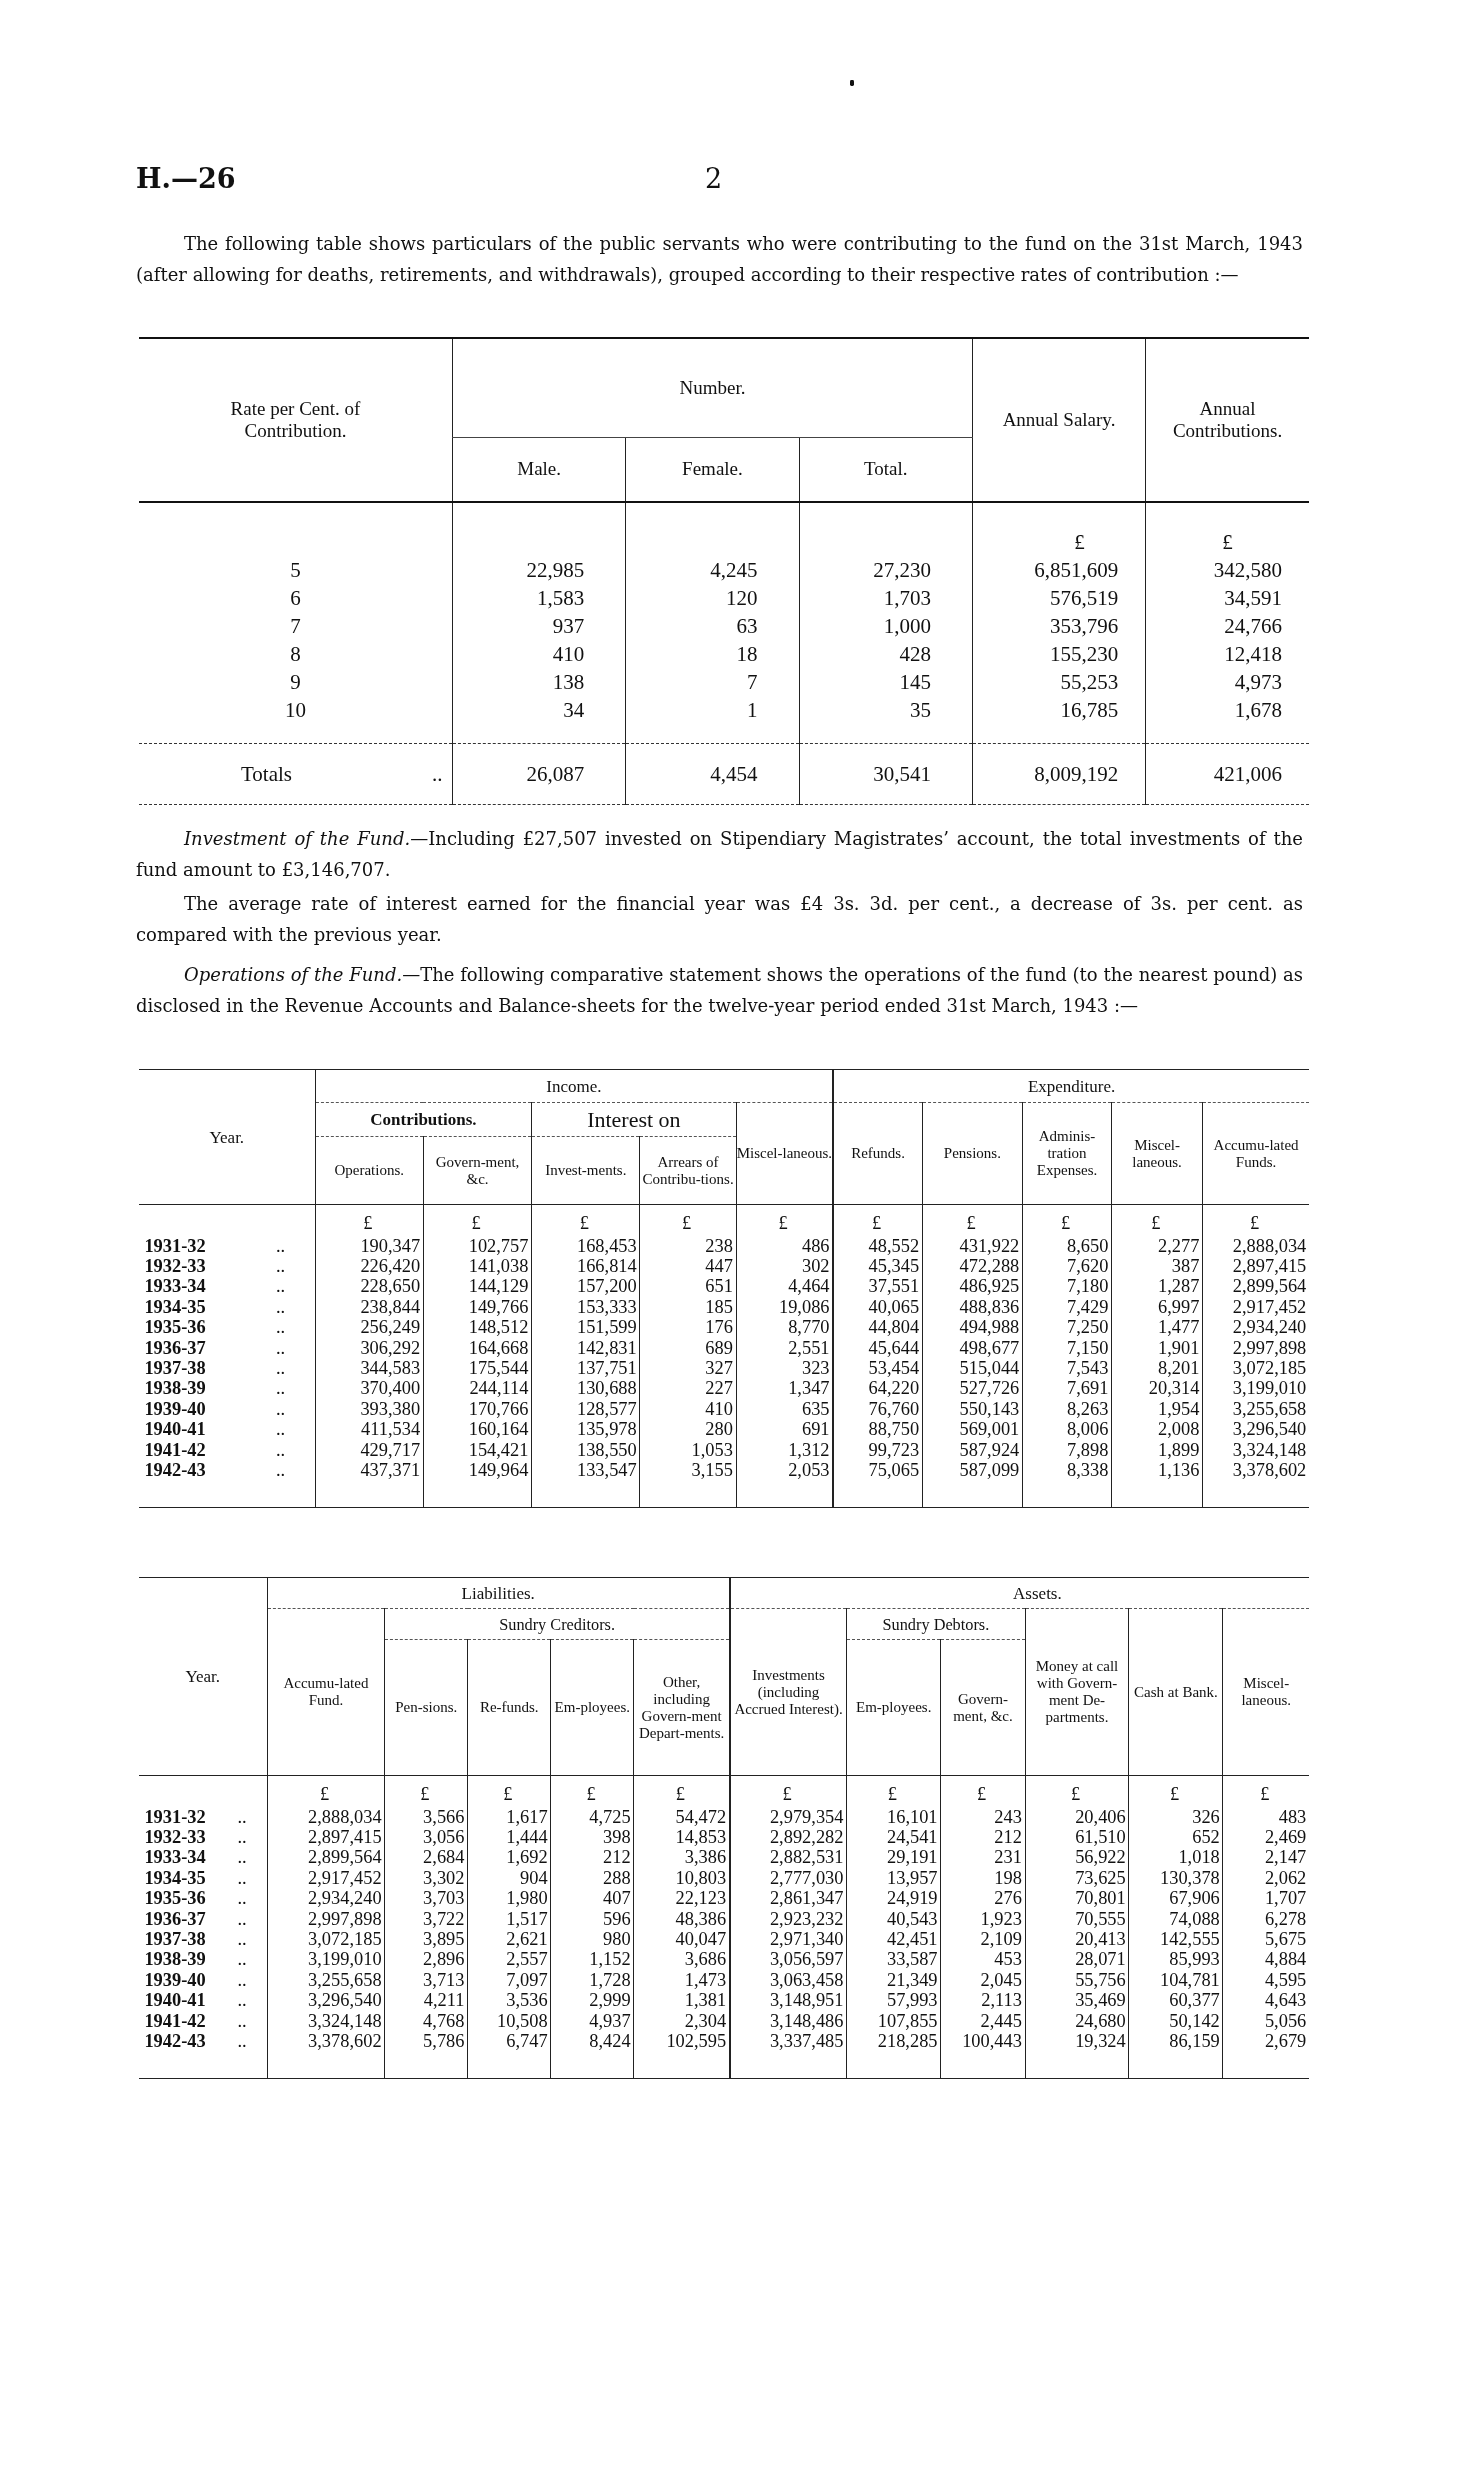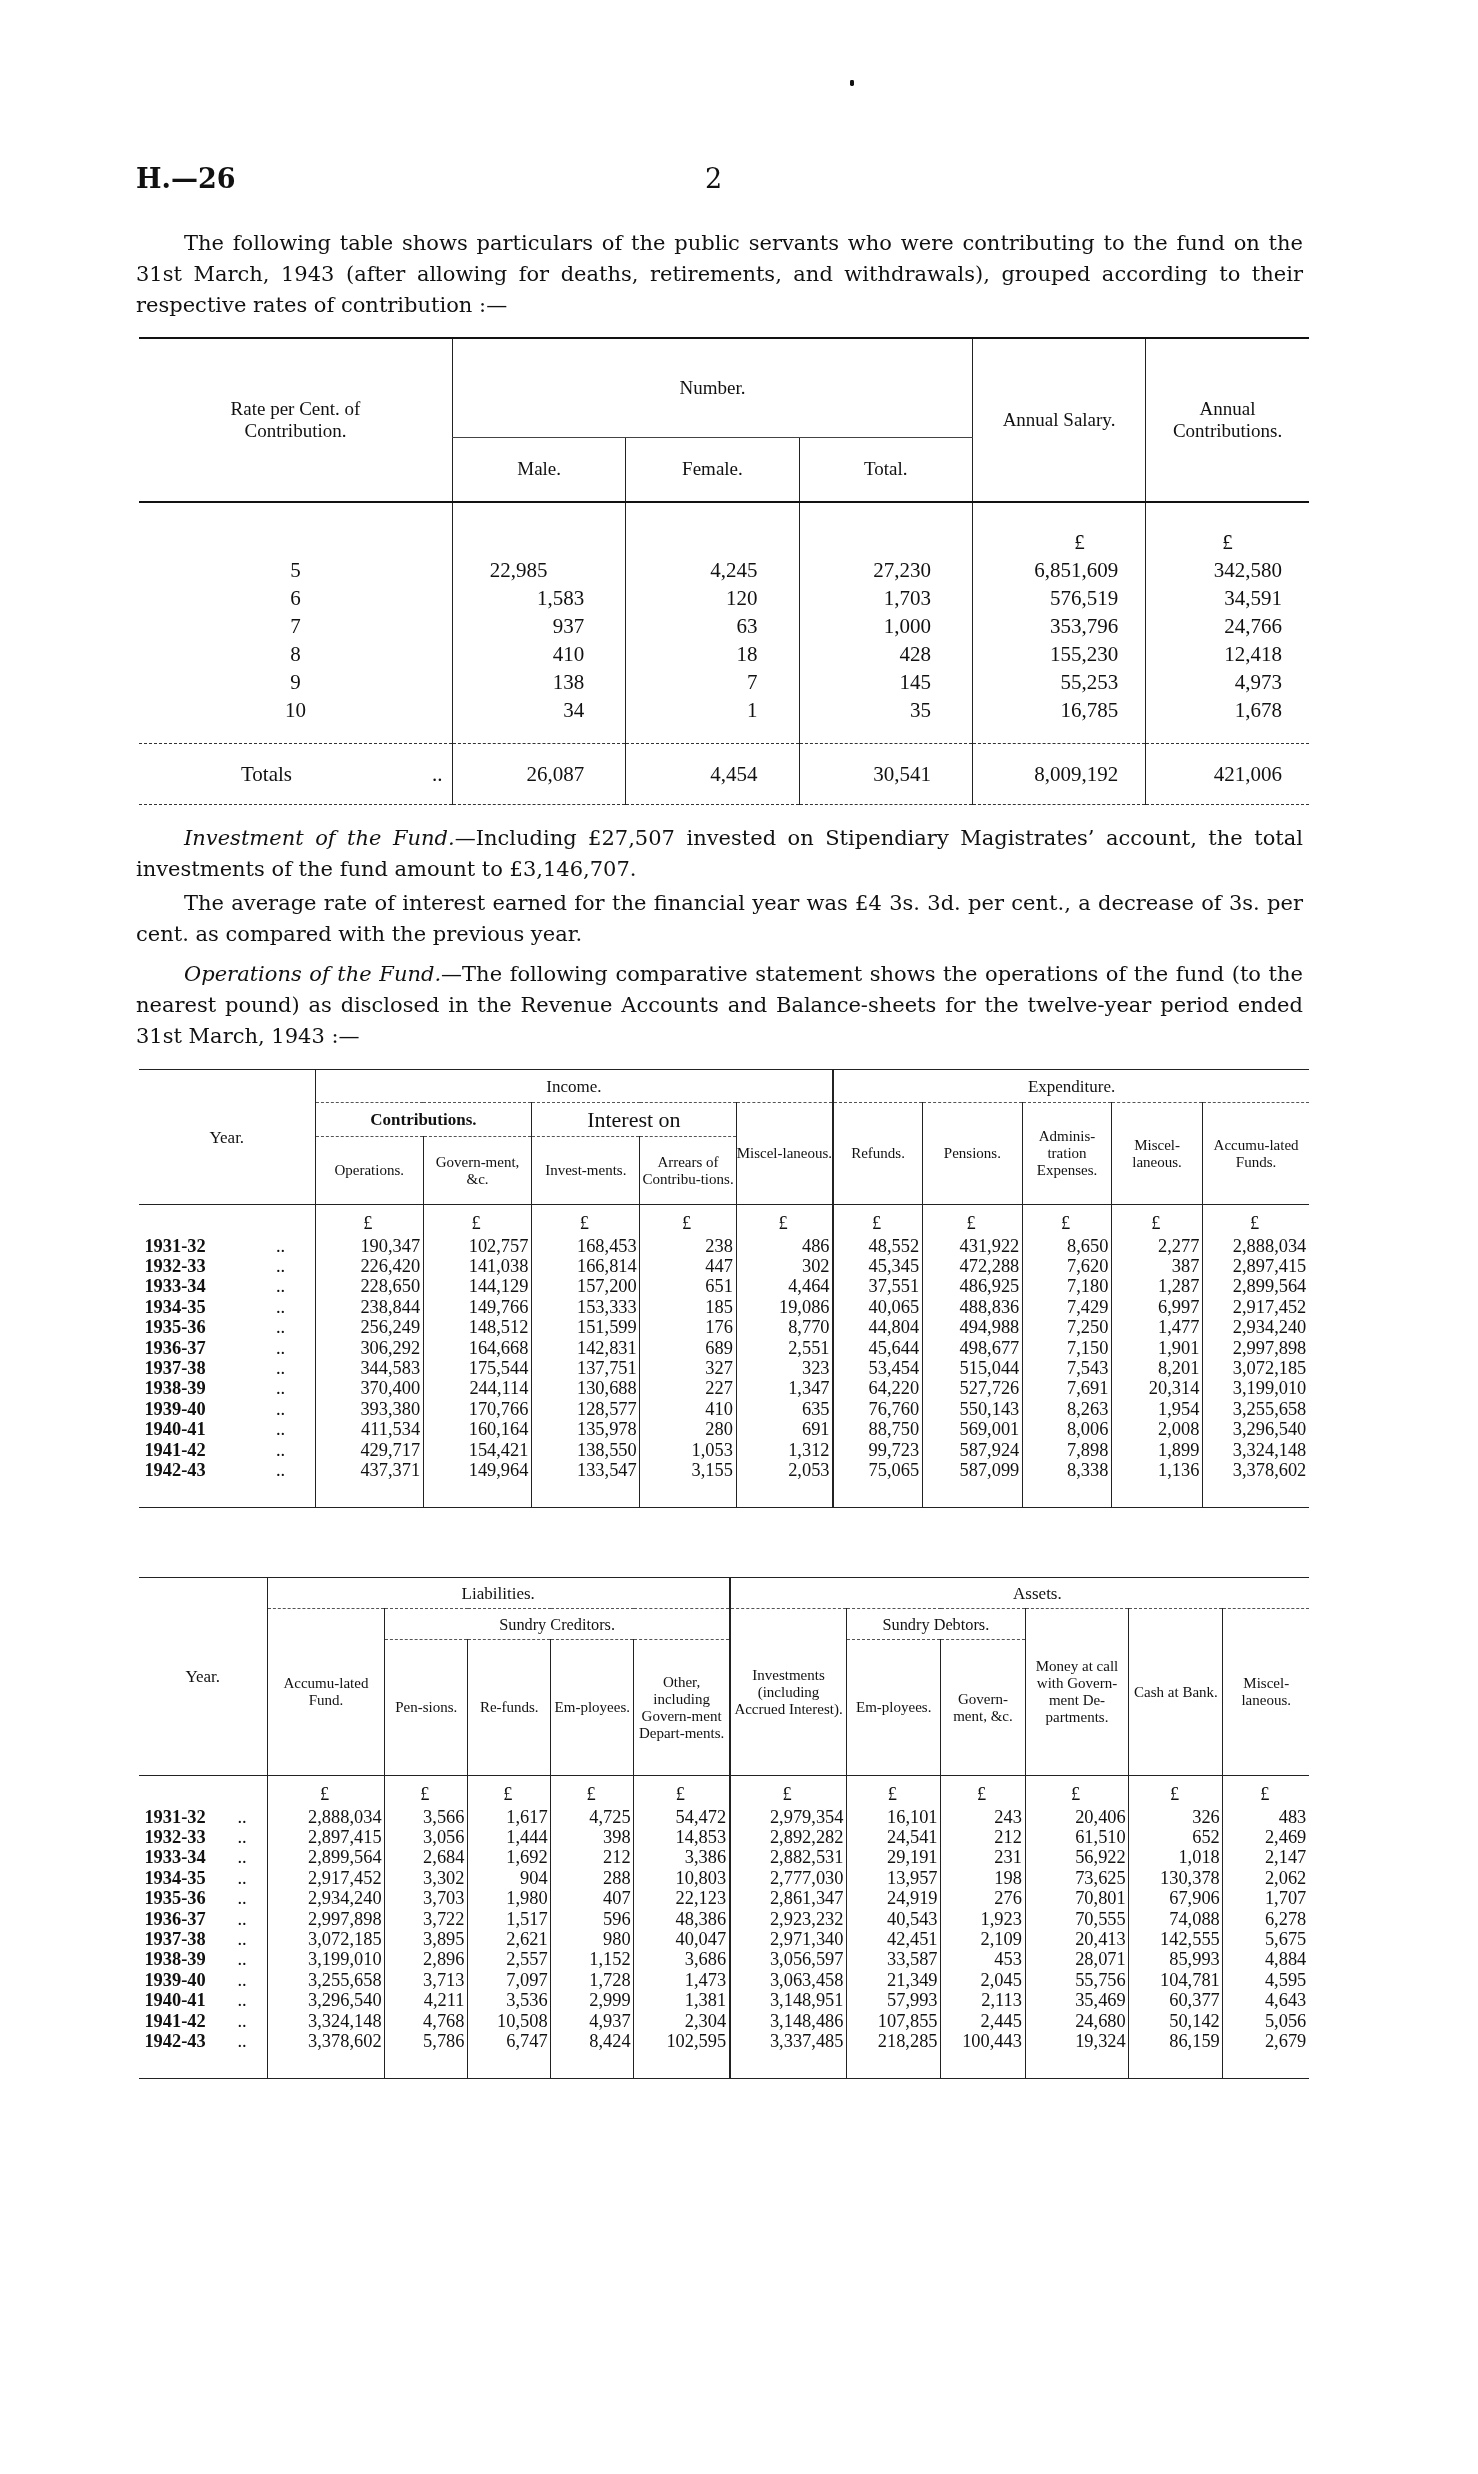--- a/index.html
+++ b/index.html
@@ -1,21 +1,21 @@
 <!DOCTYPE html>
 <html style="font-size:11px"><head>
 <meta charset="utf-8">
 <style>
   html, body { margin: 0; padding: 0; background: #ffffff; }
   body { width: 1478px; height: 2475px; position: relative; overflow: hidden;
          font-family: "DejaVu Serif", "Liberation Serif", serif; color: #111; }
   .abs { position: absolute; }
   .hdr { font-size: 27px; font-weight: bold; }
   .pnum { font-size: 27px; }
-  .para { font-size: 21px; line-height: 31px; text-align: justify; text-align-last: left; }
+  .para { font-size: 18px; line-height: 31px; text-align: justify; text-align-last: left; }
   .para .lead { font-style: italic; }
   .indent { text-indent: 48px; }
   table { border-collapse: collapse; font-family: "Liberation Serif", "DejaVu Serif", serif; }
   td, th { padding: 0; }
   
   #t1 { width: 1170px; font-size: 21px; }
   #t1 th { font-weight: normal; font-size: 19px; text-align: center; vertical-align: middle; line-height: 22px; }
   #t1 .bt { border-top: 2px solid #111; }
   #t1 .bb { border-bottom: 2px solid #111; }
   #t1 .vl { border-left: 1px solid #222; }
@@ -72,21 +72,21 @@
       <td class="vl"></td>
       <td class="vl"></td>
       <td class="vl"></td>
       <td class="vl" style="text-align:center;vertical-align:bottom;padding-left:41px;">£</td>
       <td class="vl" style="text-align:center;vertical-align:bottom;">£</td>
     </tr>
   </tbody>
   <tbody id="t1-body">
       <tr>
         <td class="rate">5</td>
-        <td class="vl" style="padding-right:41px;text-align:center;">22,985</td>
+        <td class="vl" style="padding-right:41px;">22,985</td>
         <td class="vl" style="padding-right:41px;">4,245</td>
         <td class="vl" style="padding-right:41px;">27,230</td>
         <td class="vl" style="padding-right:27px;">6,851,609</td>
         <td class="vl" style="padding-right:27px;">342,580</td>
       </tr>
       <tr>
         <td class="rate">6</td>
         <td class="vl" style="padding-right:41px;">1,583</td>
         <td class="vl" style="padding-right:41px;">120</td>
         <td class="vl" style="padding-right:41px;">1,703</td>

